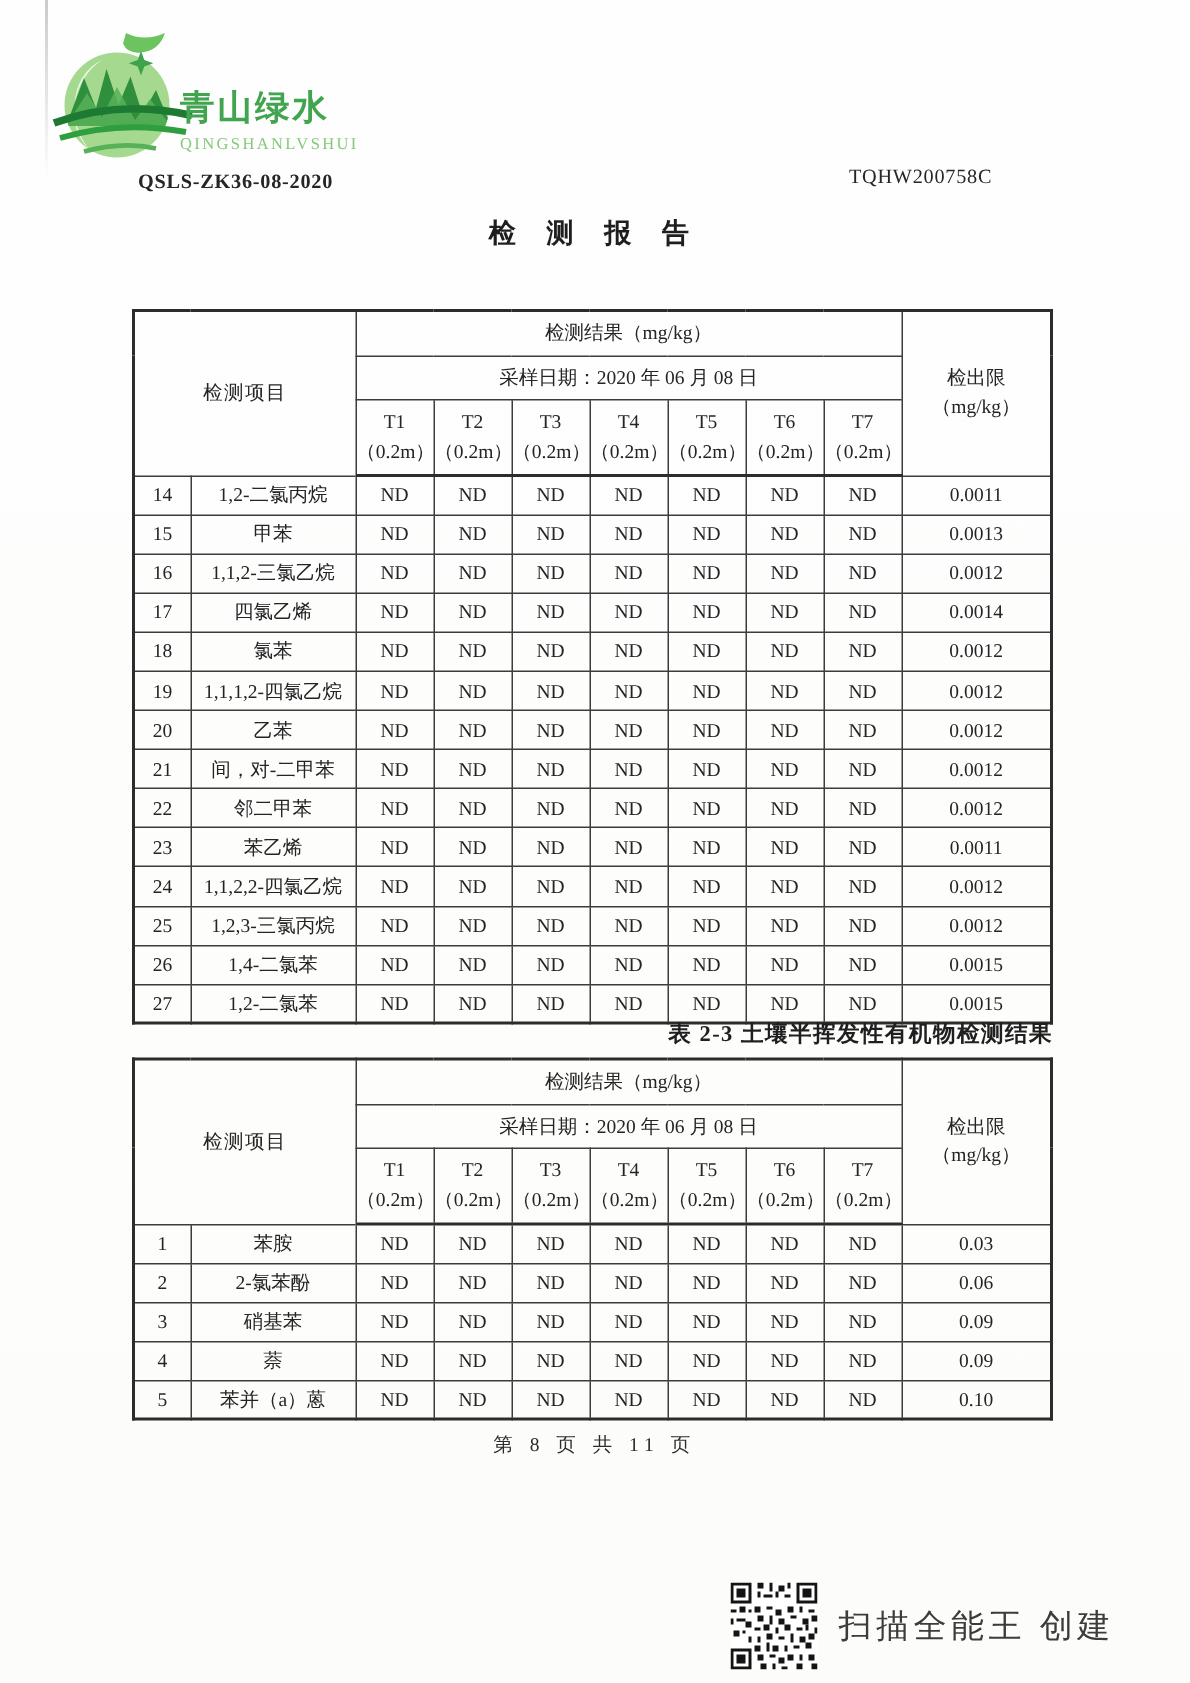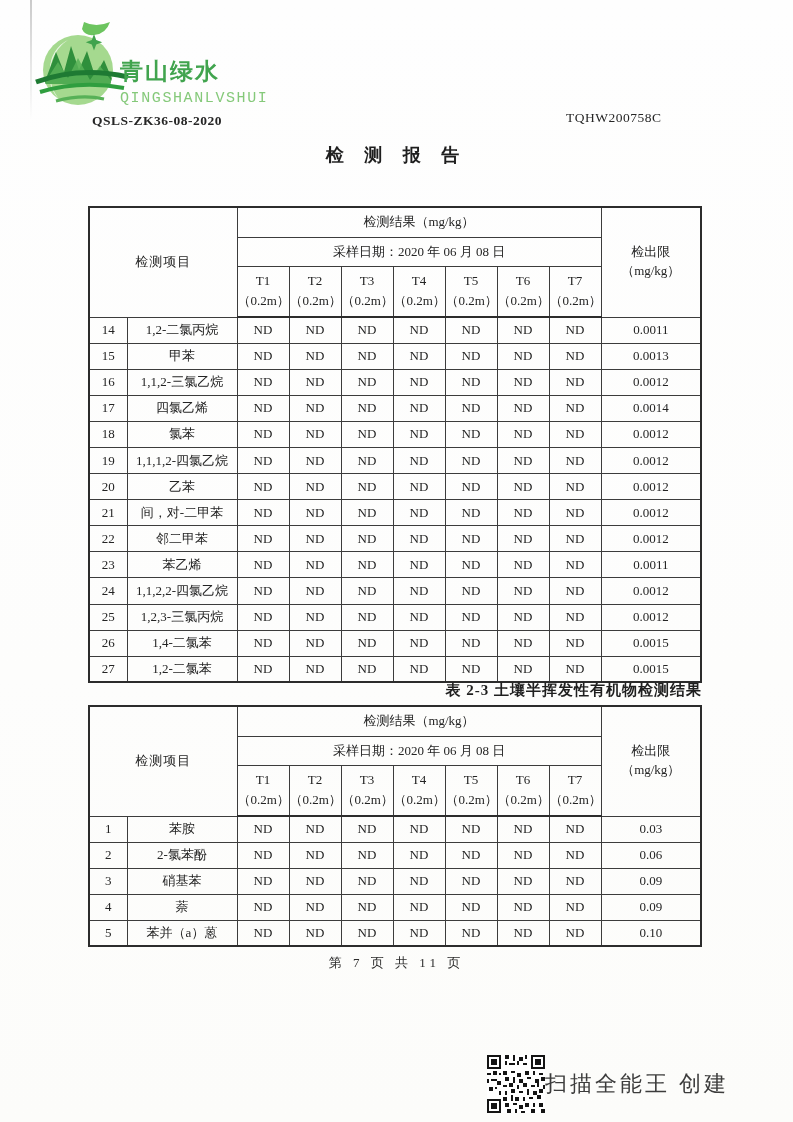--- a/index.html
+++ b/index.html
@@ -14,21 +14,21 @@
   }
   
   .edge-line{
     position:absolute;left:30px;top:0;width:2px;height:120px;
     background:linear-gradient(180deg,rgba(160,160,160,.55),rgba(200,200,200,0));
   }
   
   .logo{position:absolute;left:34px;top:18px;width:96px;height:96px;}
   .logo-text{position:absolute;left:120px;top:56px;}
   .logo-title{font-size:23px;letter-spacing:2px;color:#41a44e;font-weight:bold;font-family:"Liberation Sans",sans-serif;}
-  .logo-sub{font-size:15px;letter-spacing:1.6px;color:#85c97a;margin-top:3px;font-family:Liberation Mono, monospace;text-align:right;}
+  .logo-sub{font-size:11px;letter-spacing:1.6px;color:#85c97a;margin-top:3px;font-family:Liberation Serif, serif;text-align:right;}
   
   .code-left{position:absolute;left:92px;top:113px;font-size:13.5px;font-weight:600;letter-spacing:.5px;}
   .code-right{position:absolute;left:566px;top:110px;font-size:13.5px;letter-spacing:.5px;}
   .report-title{
     position:absolute;left:0;top:143px;width:100%;
     text-align:center;font-size:18px;font-weight:bold;letter-spacing:8px;color:#1e1e1e;
   }
   
   .tablewrap{position:absolute;left:88px;width:614px;}
   #wrap1{top:206px;}
@@ -64,21 +64,21 @@
   tr.row-tcols td{border-bottom:2px solid #2c2c2c;}
   
   .page-footer{
     position:absolute;left:0;top:954px;width:100%;text-align:center;
     font-size:13px;letter-spacing:4px;color:#2c2c2c;
   }
   
   .scanbar{position:absolute;left:487px;top:1055px;display:flex;align-items:center;}
   .qr{width:58px;height:58px;display:block;}
   .scan-text{
-    margin-left:0;font-size:22px;color:#3c3c3c;letter-spacing:3px;
+    margin-left:14px;font-size:22px;color:#3c3c3c;letter-spacing:3px;
     font-family:"Liberation Sans",sans-serif;
   }
 </style>
 </head>
 <body>
 
 <div class="page">
 
   <div class="edge-line"></div>
 
@@ -455,21 +455,21 @@
             <td class="c-val">ND</td>
             <td class="c-val">ND</td>
             <td class="c-val">ND</td>
             <td class="c-val">ND</td>
             <td class="c-lim">0.10</td>
           </tr>
         </tbody>
     </table>
   </div>
 
-  <div class="page-footer">第 7 页 共 11 页</div>
+  <div class="page-footer">第 8 页 共 11 页</div>
 
   <div class="scanbar">
     <svg class="qr" viewBox="0 0 29 29" aria-hidden="true">
       <rect width="29" height="29" fill="#fff"></rect>
       <g fill="#141414">
         <path d="M0 0h7v7H0zM22 0h7v7h-7zM0 22h7v7H0z"></path>
         <path d="M2 2h3v3H2z" fill="#fff"></path>
           <path d="M24 2h3v3h-3z" fill="#fff"></path>
           <path d="M2 24h3v3h-3z" fill="#fff"></path>
       </g>

